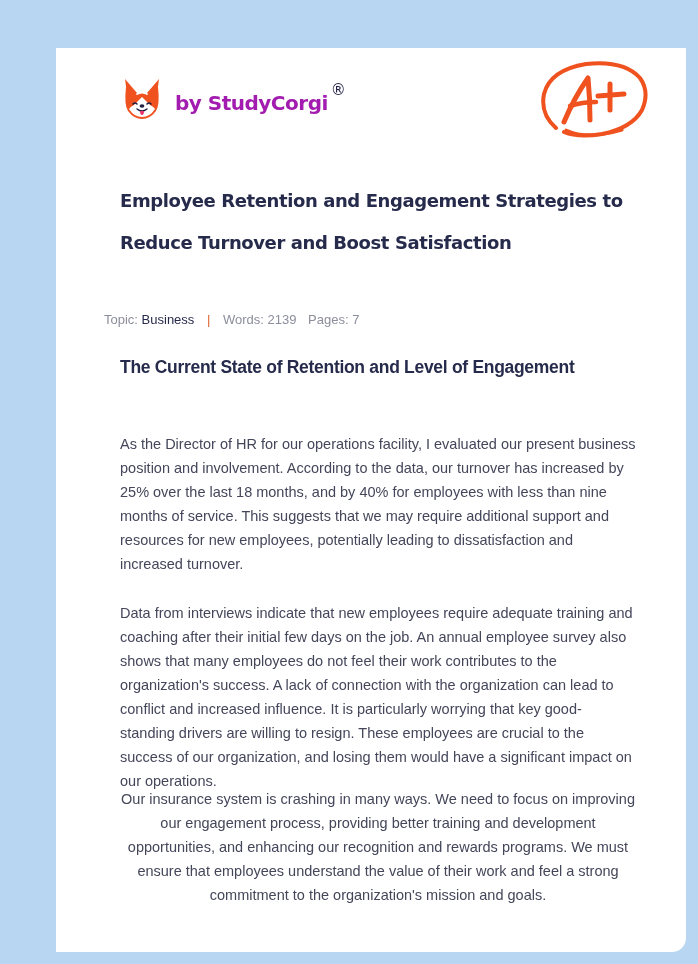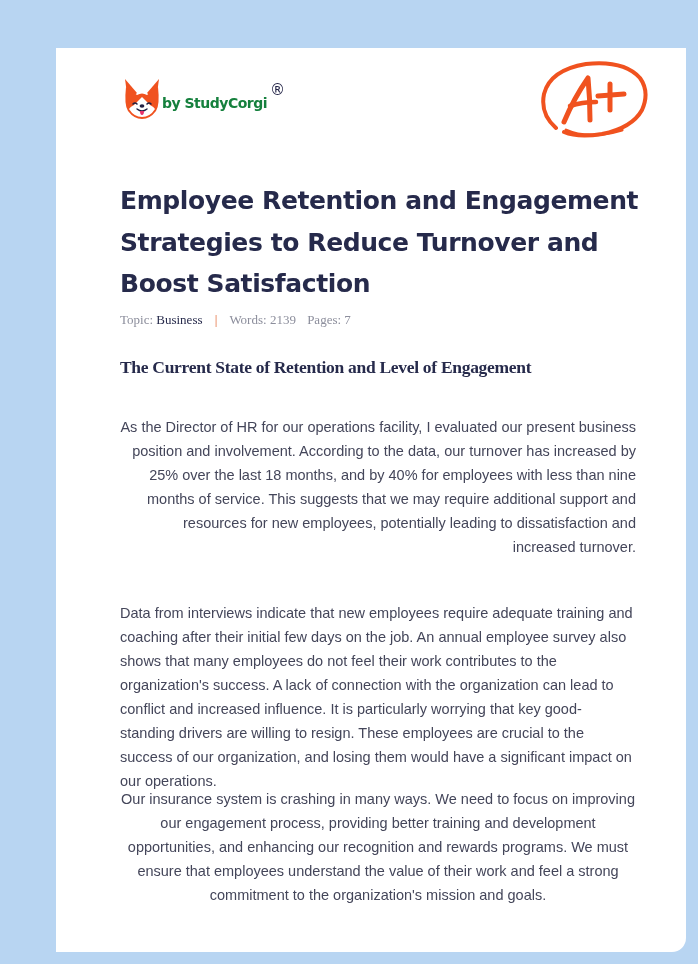--- a/index.html
+++ b/index.html
@@ -29,25 +29,26 @@
       top: 28px;
       display: flex;
       align-items: center;
       height: 46px;
     }
     .brand .corgi {
       width: 40px;
       height: 44px;
     }
     .brand-name {
+      margin-left: 13px;
       margin-top: 8px;
       font-family: "DejaVu Sans", sans-serif;
       font-weight: bold;
-      font-size: 14px;
-      color: #15803d;
+      font-size: 20px;
+      color: #a21caf;
       letter-spacing: -0.5px;
     }
     .brand-reg {
       font-family: "DejaVu Sans", sans-serif;
       font-size: 15px;
       color: #1f2044;
       position: relative;
       top: -9px;
       margin-left: 3px;
     }
@@ -59,68 +60,68 @@
       height: 82px;
     }
     .title {
       position: absolute;
       left: 64px;
       top: 132px;
       width: 520px;
       margin: 0;
       font-family: "DejaVu Sans", sans-serif;
       font-weight: bold;
-      font-size: 25px;
+      font-size: 18px;
       line-height: 41.5px;
       color: #262a4b;
       letter-spacing: -0.4px;
     }
     .meta {
       position: absolute;
-      left: 64px;
+      left: 48px;
       top: 264px;
-      font-family: Liberation Serif, serif;
+      font-family: Liberation Sans, sans-serif;
       font-size: 13px;
       color: #8c8e9c;
       white-space: nowrap;
     }
     .meta .topic-value {
       color: #262a4b;
     }
     .meta .sep {
       color: #e0622e;
       margin: 0 9px;
     }
     .meta .pages {
       margin-left: 8px;
     }
     .section-heading {
       position: absolute;
       left: 64px;
       top: 307px;
       width: 520px;
       margin: 0;
-      font-family: Liberation Serif, serif;
+      font-family: Liberation Sans, sans-serif;
       font-weight: bold;
       font-size: 17.5px;
       line-height: 24px;
       color: #262a4b;
       letter-spacing: -0.3px;
     }
     .para {
       position: absolute;
       left: 64px;
       width: 516px;
       margin: 0;
       font-family: "Liberation Sans", sans-serif;
       font-size: 14.5px;
       line-height: 24px;
       color: #44465a;
     }
-    .p1 { top: 367px; text-align: right; }
+    .p1 { top: 384px; }
     .p2 { top: 553px; }
     .p3 { top: 739px; text-align: center; }
   </style>
 </head>
 <body>
 
 <div class="card">
 
   <div class="brand">
     <svg class="corgi" viewBox="0 0 40 44">

